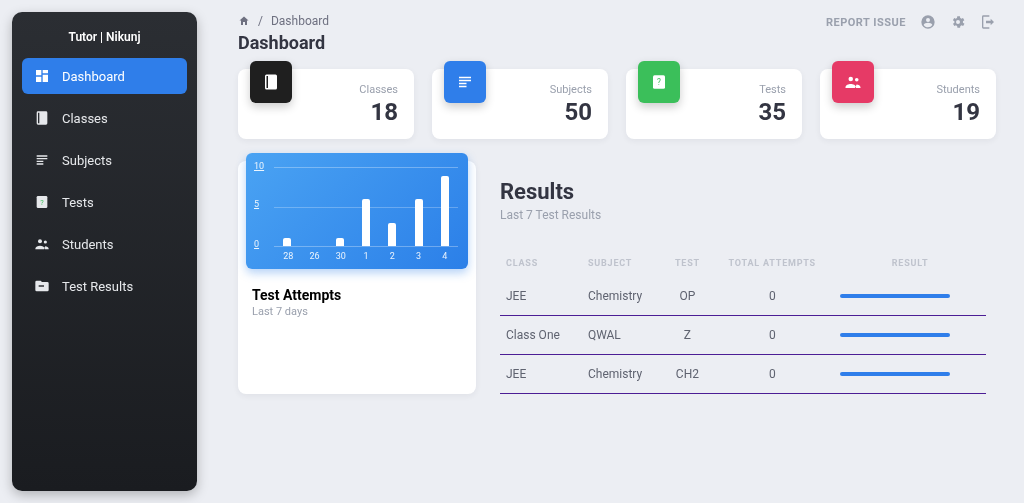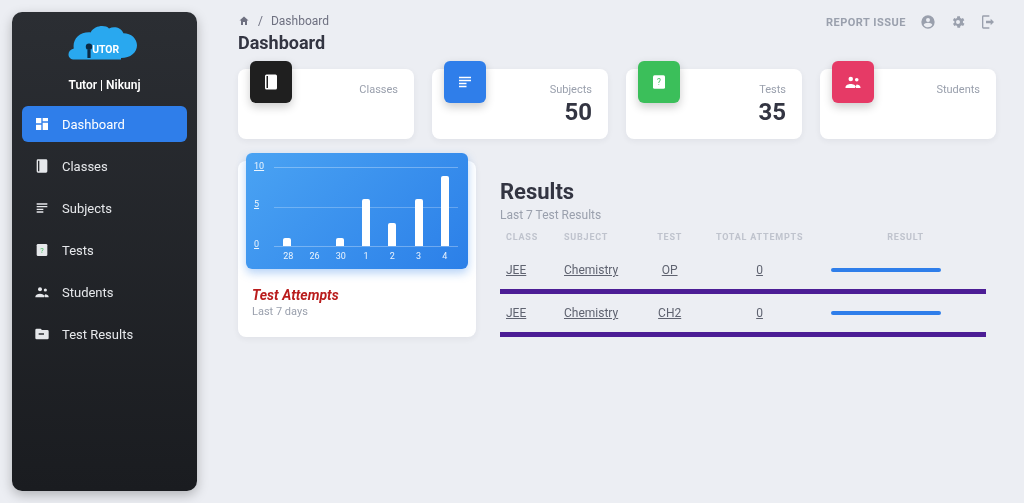--- a/index.html
+++ b/index.html
@@ -42,47 +42,39 @@
 .plot { display: flex; align-items: flex-end; height: 80px; position: relative; padding-left: 20px; }
 .ylab { position: absolute; left: 0; color: rgba(255,255,255,.9); font-size: 9px; text-decoration: underline; }
 .ylab.y10 { top: -6px; }
 .ylab.y5 { top: 32px; }
 .ylab.y0 { bottom: -2px; }
 .bars { flex: 1; display: flex; align-items: flex-end; justify-content: space-around; height: 100%; border-top: 1px solid rgba(255,255,255,.3); border-bottom: 1px solid rgba(255,255,255,.3); position: relative; }
 .bars:before { content:""; position:absolute; left:0; right:0; top:50%; border-top:1px solid rgba(255,255,255,.25); }
 .bar { width: 8px; background: #fff; border-radius: 2px 2px 0 0; }
 .xlabels { display: flex; justify-content: space-around; padding-left: 20px; margin-top: 4px; }
 .xlabels span { color: rgba(255,255,255,.9); font-size: 9px; width: 8px; text-align: center; }
-.chart-title { color: #b91c1c; font-size: 14px; font-weight: 700; margin: 14px 14px 2px 14px; font-style: italic; }
+.chart-title { color: #000000; font-size: 14px; font-weight: 700; margin: 14px 14px 2px 14px; }
 .chart-sub { color: #9aa0ad; font-size: 11px; margin: 0 14px; }
 
 .results { flex: 1; padding: 18px 10px 0 0; }
 .r-title { color: #333542; font-size: 22px; font-weight: 700; }
 .r-sub { color: #9aa0ad; font-size: 12px; margin-top: 4px; }
-table { width: 100%; border-collapse: collapse; margin-top: 2px; }
+table { width: 100%; border-collapse: collapse; margin-top: 28px; }
 th { text-align: left; color: #bfc3cd; font-size: 9px; font-weight: 700; letter-spacing: .8px; padding: 8px 6px; border-bottom: 1px solid #eceef3; }
 th.center, td.center { text-align: center; }
-td { color: #5f6370; font-size: 12px; padding: 12px 6px; border-bottom: 5px solid #4c1d95; text-decoration: underline; }
+td { color: #5f6370; font-size: 12px; padding: 12px 6px; border-bottom: 1px solid #4c1d95; }
 .prog { width: 110px; height: 4px; border-radius: 3px; }
 .p-blue { background: #2f7eea; }
 .p-green { background: #3bbf5a; }
 </style>
 </head>
 <body>
 
 <aside class="sidebar">
   <div class="logo-block">
-    <div class="logo">
-      <svg viewBox="0 0 100 60">
-          <path d="M70 40c12 0 20-7 20-16 0-8-7-15-17-15-3-7-11-9-18-6C50-2 37-1 32 8 18 7 9 17 11 28c-9 2-9 14 1 14h58z" fill="#29a8ef"></path>
-          <text x="34" y="34" font-size="13" font-weight="700" fill="#fff">UTOR</text>
-          <circle cx="30" cy="26" r="4" fill="#0b2a44"></circle>
-          <rect x="28" y="30" width="4" height="10" fill="#0b2a44"></rect>
-        </svg>
-    </div>
     <div class="brand">Tutor | Nikunj</div>
   </div>
   <ul class="nav">
       <li class="active">
         <span class="ic">
           <svg viewBox="0 0 24 24">
             <path d="M3 3h8v8H3zM13 3h8v5h-8zM13 10h8v11h-8zM3 13h8v8H3z"></path>
           </svg>
         </span>
         <span>Dashboard</span>
@@ -161,20 +153,21 @@
   </div>
 
   <div class="cards">
       <div class="card">
         <div class="tile t-black">
           <svg viewBox="0 0 24 24">
             <path d="M6 2h12a2 2 0 012 2v16a2 2 0 01-2 2H6a2 2 0 01-2-2V4a2 2 0 012-2zm0 2v16h2V4H6z"></path>
           </svg>
         </div>
         <div class="label">Classes</div>
+        <div class="value">18</div>
       </div>
       <div class="card">
         <div class="tile t-blue">
           <svg viewBox="0 0 24 24">
             <path d="M4 5h16v2H4zm0 4h16v2H4zm0 4h10v2H4zm0 4h10v2H4z"></path>
           </svg>
         </div>
         <div class="label">Subjects</div>
         <div class="value">50</div>
       </div>
@@ -190,20 +183,21 @@
       </div>
       <div class="card">
         <div class="tile t-pink">
           <svg viewBox="0 0 24 24">
             <circle cx="9" cy="8" r="3"></circle>
             <circle cx="17" cy="9" r="2.4"></circle>
             <path d="M2 19c0-3 4-4.5 7-4.5s7 1.5 7 4.5v1H2zM15 19v1h7v-1c0-2.3-2.8-3.6-5.2-3.8"></path>
           </svg>
         </div>
         <div class="label">Students</div>
+        <div class="value">19</div>
       </div>
     </div>
 
   <div class="row2">
     <div class="chart-card">
       <div class="chart">
         <div class="chart-inner">
           <div class="plot">
             <span class="ylab y10">10</span>
             <span class="ylab y5">5</span>
@@ -250,20 +244,29 @@
             <tr>
               <td>JEE</td>
               <td>Chemistry</td>
               <td class="center">OP</td>
               <td class="center">0</td>
               <td class="center">
                 <div class="prog p-blue"></div>
               </td>
             </tr>
             <tr>
+              <td>Class One</td>
+              <td>QWAL</td>
+              <td class="center">Z</td>
+              <td class="center">0</td>
+              <td class="center">
+                <div class="prog p-blue"></div>
+              </td>
+            </tr>
+            <tr>
               <td>JEE</td>
               <td>Chemistry</td>
               <td class="center">CH2</td>
               <td class="center">0</td>
               <td class="center">
                 <div class="prog p-blue"></div>
               </td>
             </tr>
           </tbody>
       </table>

